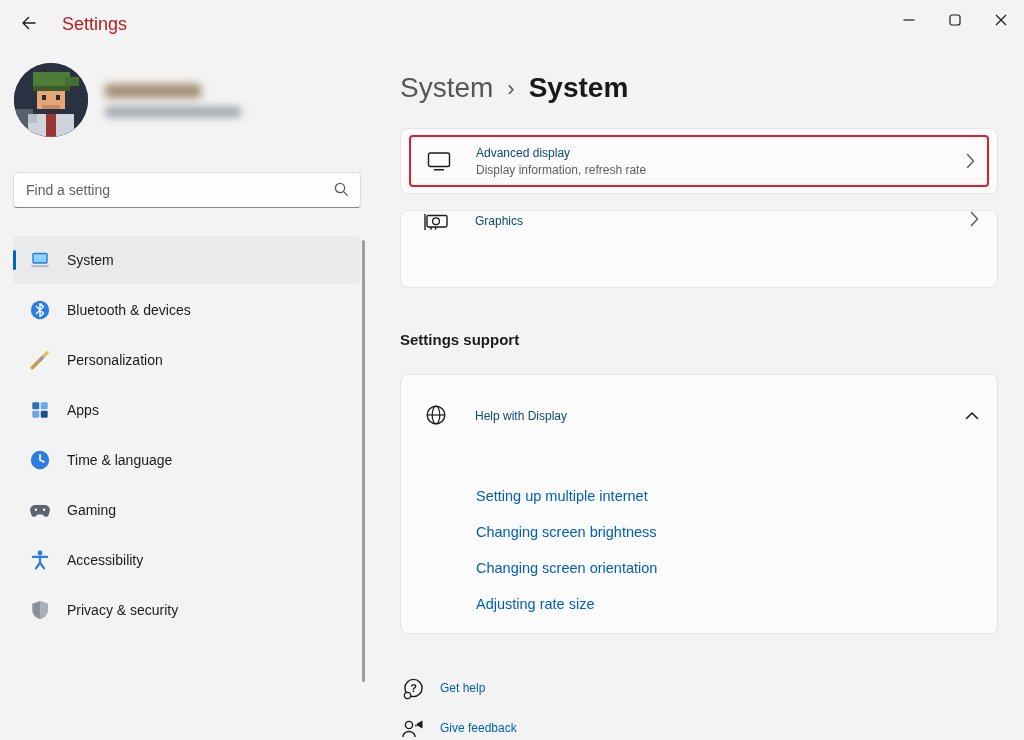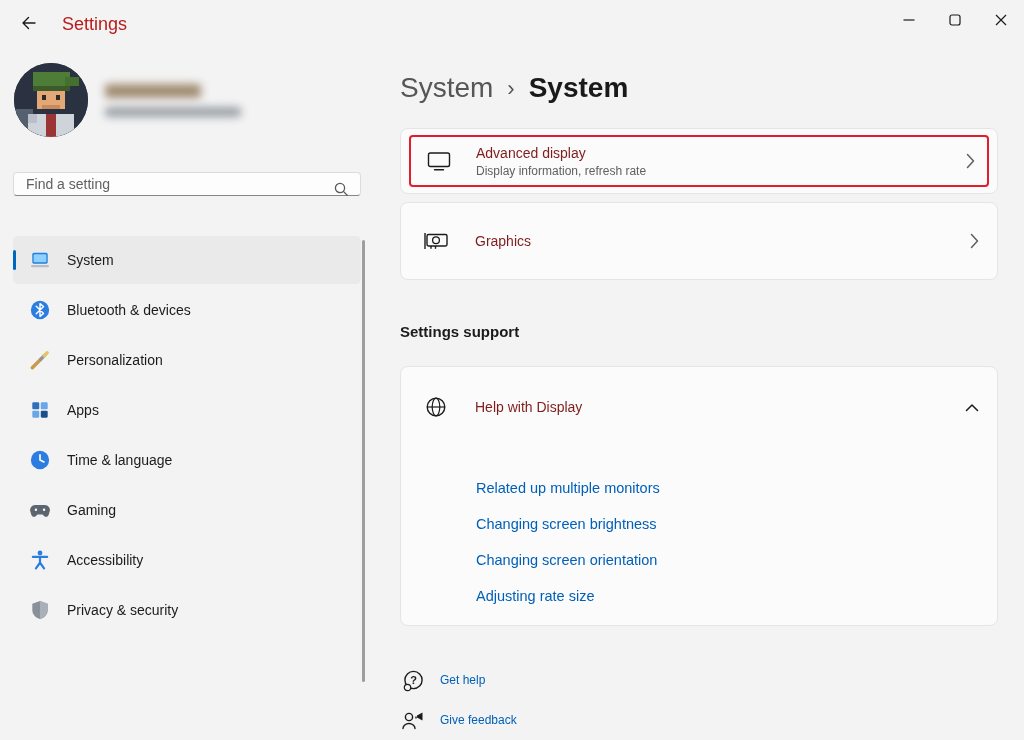--- a/index.html
+++ b/index.html
@@ -21,21 +21,21 @@
 
   
   .sidebar { position:absolute; top:48px; left:0; bottom:0; width:380px; }
   .user { position:absolute; top:15px; left:14px; display:flex; align-items:center; }
   .avatar { width:74px; height:74px; border-radius:50%; overflow:hidden; flex:0 0 auto; background:#2a3140; }
   .user-text { margin-left:17px; }
   .blur-bar { border-radius:3px; filter:blur(4px); }
   .blur-name { width:96px; height:14px; background:#a08b72; margin-bottom:9px; }
   .blur-email { width:136px; height:10px; background:#9aa0a6; }
 
-  .search-wrap { position:absolute; top:124px; left:13px; width:348px; height:24px; }
+  .search-wrap { position:absolute; top:124px; left:13px; width:348px; height:36px; }
   .search-input {
     width:100%; height:100%;
     border:1px solid #dcdcdc; border-bottom-color:#868686;
     border-radius:4px; background:#fdfdfd;
     padding:0 36px 0 12px; font-size:14px; color:#1b1b1b;
     font-family:"Liberation Sans", sans-serif; outline:none;
   }
   .search-input::placeholder { color:#616161; }
   .search-icon { position:absolute; right:11px; top:9px; }
 
@@ -62,25 +62,25 @@
   .crumb-current { color:#191919; font-weight:700; }
 
   .card { background:#fbfbfb; border:1px solid #e5e5e5; border-radius:8px; width:598px; }
   .card-advanced { margin-top:18px; height:66px; padding:6px 8px; cursor:pointer; }
   .red-row {
     height:100%; border:2px solid #e11d2e; border-radius:4px;
     display:flex; align-items:center; padding:0 12px 0 15px;
   }
   .row-icon { width:26px; display:flex; justify-content:center; flex:0 0 auto; }
   .row-texts { margin-left:24px; }
-  .row-title { font-size:14px; color:#7f1d1d; }
+  .row-title { font-size:12px; color:#0c4a6e; }
   .row-sub { font-size:12px; color:#606060; margin-top:3px;text-align:center; }
   .chev-right { margin-left:auto; display:flex; align-items:center; }
 
-  .card-graphics { margin-top:8px; height:78px; display:flex; align-items:center; padding:0 18px 0 22px; cursor:pointer; }
+  .card-graphics { margin-top:16px; height:78px; display:flex; align-items:flex-start; padding:0 18px 0 22px; cursor:pointer; }
   .card-graphics .row-texts { margin-left:26px; }
 
   .section-heading { margin-top:42px; font-size:15px; font-weight:700; line-height:20px; color:#1b1b1b; }
 
   .help-card { margin-top:24px; padding-bottom:11px; }
   .help-header { height:80px; display:flex; align-items:center; padding:0 18px 0 22px; cursor:pointer; }
   .help-header .row-texts { margin-left:26px; }
   .help-links { margin:23px 0 0 75px; }
   .help-link { display:block; height:36px; line-height:36px; font-size:14.5px; color:#005fb8; text-decoration:none; cursor:pointer; }
 
@@ -313,21 +313,21 @@
         <span class="row-texts">
           <span class="row-title">Help with Display</span>
         </span>
         <span class="chev-right">
           <svg width="14" height="9" viewBox="0 0 14 9">
               <path d="M1.5 7.5 L7 2 L12.5 7.5" fill="none" stroke="#1b1b1b" stroke-width="1.5" stroke-linecap="round" stroke-linejoin="round"></path>
             </svg>
         </span>
       </div>
       <div class="help-links">
-        <a class="help-link">Related up multiple monitors</a>
+        <a class="help-link">Setting up multiple internet</a>
         <a class="help-link">Changing screen brightness</a>
         <a class="help-link">Changing screen orientation</a>
         <a class="help-link">Adjusting rate size</a>
       </div>
     </div>
 
     <div class="footer-links">
       <div class="footer-row">
         <span class="footer-icon">
           <svg width="23" height="23" viewBox="0 0 23 23">

